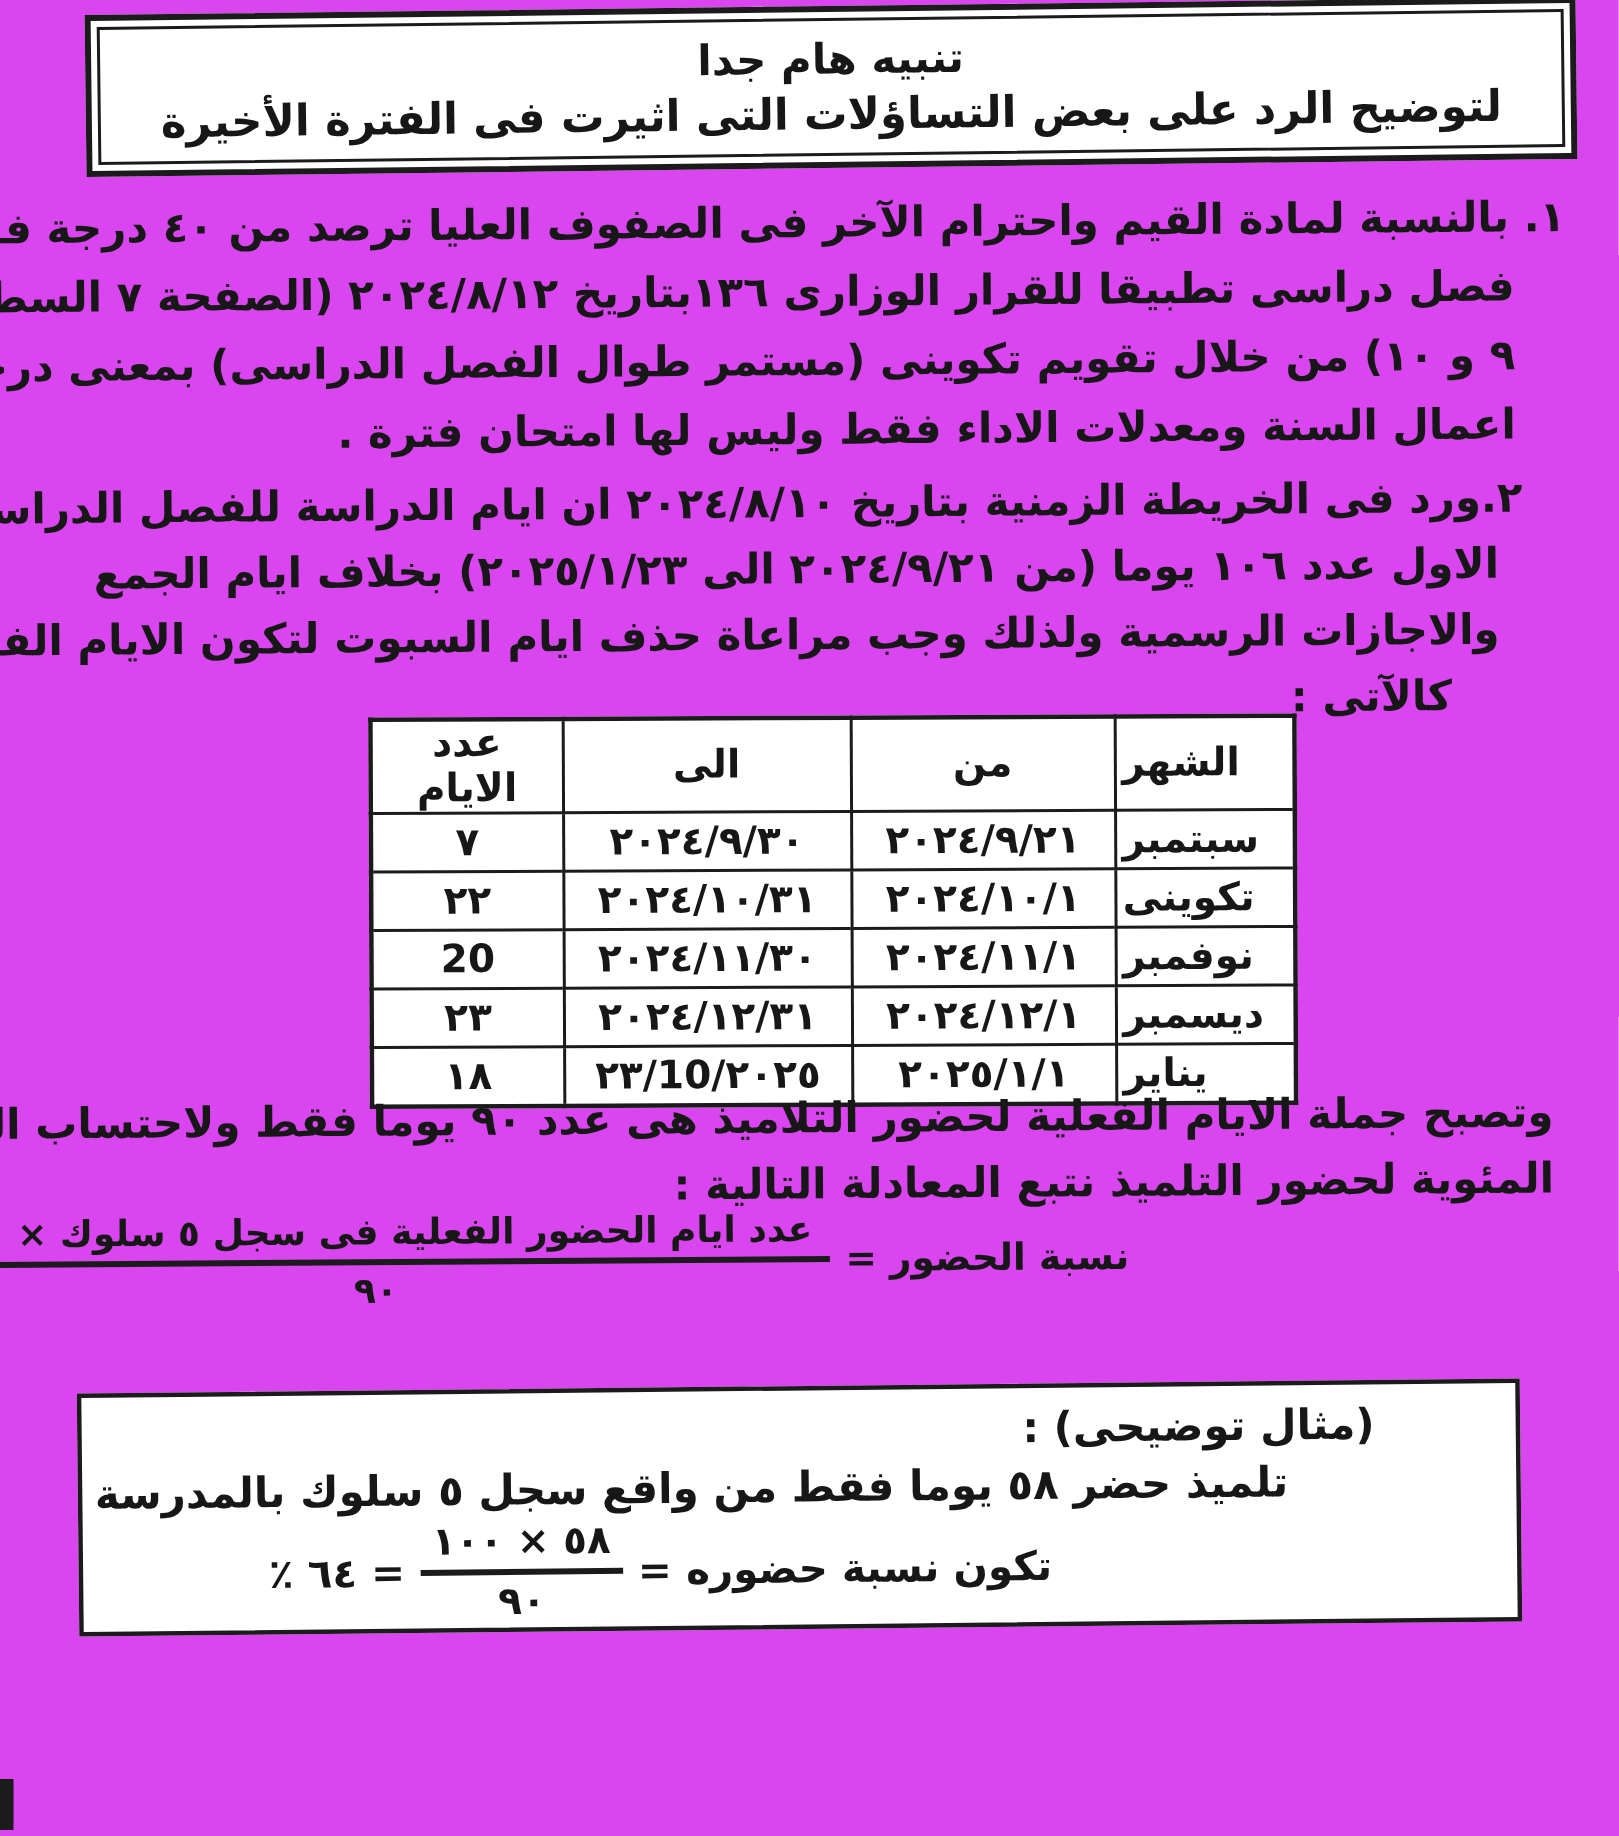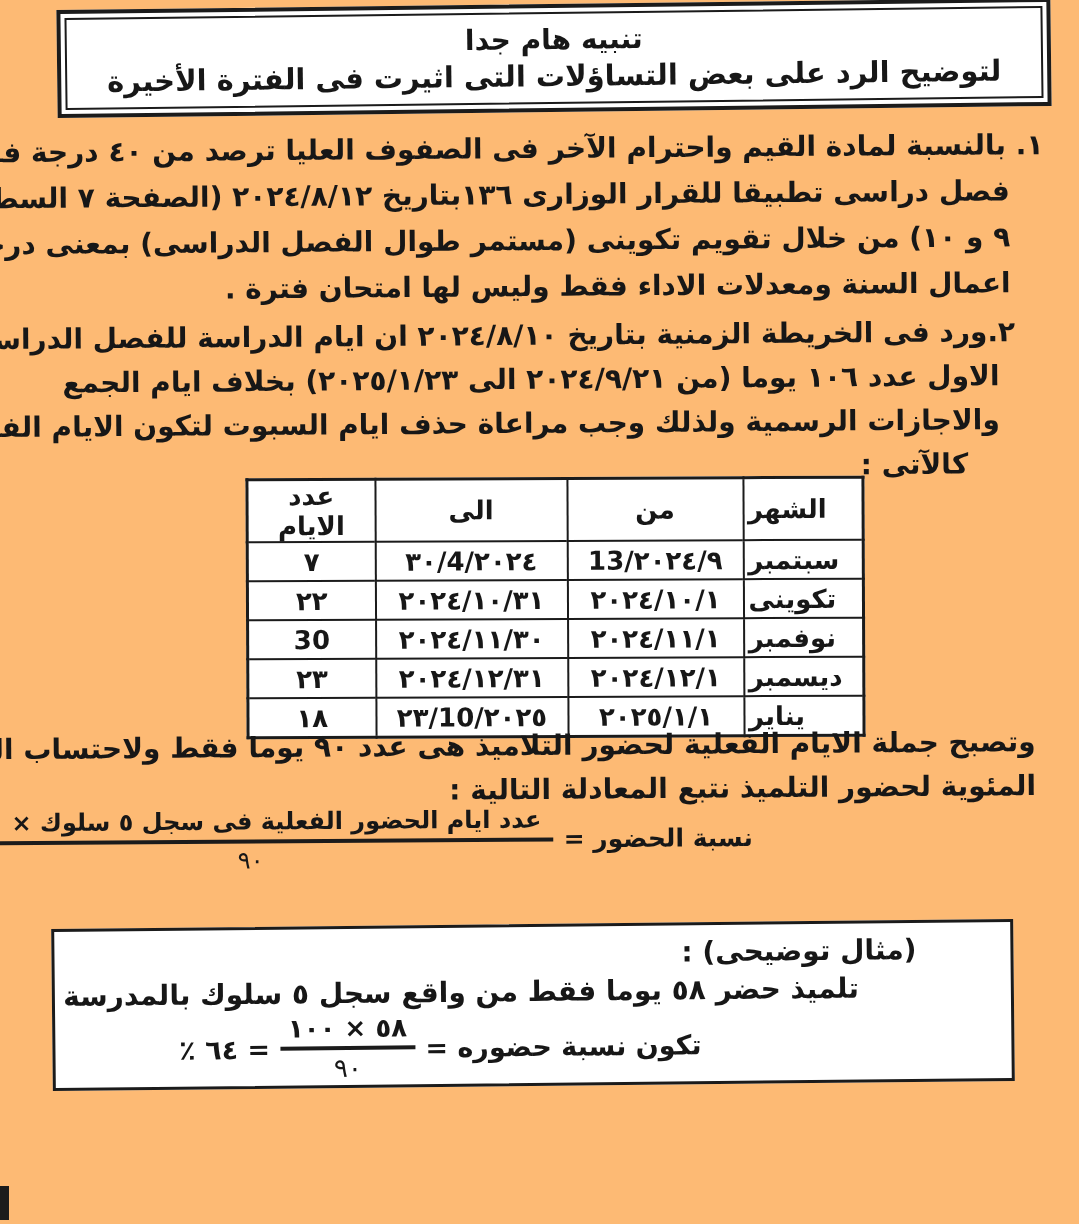--- a/index.html
+++ b/index.html
@@ -11,21 +11,21 @@
     width: 1079px;
     height: 1224px;
     position: relative;
     overflow: hidden;
     font-family: "DejaVu Sans", sans-serif;
     color: #171717;
   }
   .page {
     position: absolute;
     inset: 0;
-    background: #fdba74;
+    background: #d946ef;
   }
 
   
   .notice-box {
     position: absolute;
     left: 57px;
     top: 4px;
     width: 986px;
     height: 100px;
     border: 4px solid #1b1b1b;
@@ -122,21 +122,21 @@
   }
   .fraction .num {
     font-size: 24px;
     font-weight: bold;
     padding: 0 12px 4px;
     border-bottom: 4px solid #1b1b1b;
     white-space: nowrap;
   }
   .fraction .den {
     font-size: 24px;
-    font-weight: normal;
+    font-weight: bold;
     padding-top: 3px;
   }
 
   
   .example-box {
     position: absolute;
     left: 52px;
     top: 924px;
     width: 956px;
     height: 156px;
@@ -215,35 +215,35 @@
       <tr>
         <th class="h-month">الشهر</th>
         <th>من</th>
         <th>الى</th>
         <th>عدد الايام</th>
       </tr>
     </thead>
     <tbody>
       <tr>
         <td class="c-month">سبتمبر</td>
-        <td>٢٠٢٤/٩/13</td>
-        <td>٢٠٢٤/4/٣٠</td>
+        <td>٢٠٢٤/٩/٢١</td>
+        <td>٢٠٢٤/٩/٣٠</td>
         <td>٧</td>
       </tr>
       <tr>
         <td class="c-month">تكوينى</td>
         <td>٢٠٢٤/١٠/١</td>
         <td>٢٠٢٤/١٠/٣١</td>
         <td>٢٢</td>
       </tr>
       <tr>
         <td class="c-month">نوفمبر</td>
         <td>٢٠٢٤/١١/١</td>
         <td>٢٠٢٤/١١/٣٠</td>
-        <td>30</td>
+        <td>20</td>
       </tr>
       <tr>
         <td class="c-month">ديسمبر</td>
         <td>٢٠٢٤/١٢/١</td>
         <td>٢٠٢٤/١٢/٣١</td>
         <td>٢٣</td>
       </tr>
       <tr>
         <td class="c-month">يناير</td>
         <td>٢٠٢٥/١/١</td>

